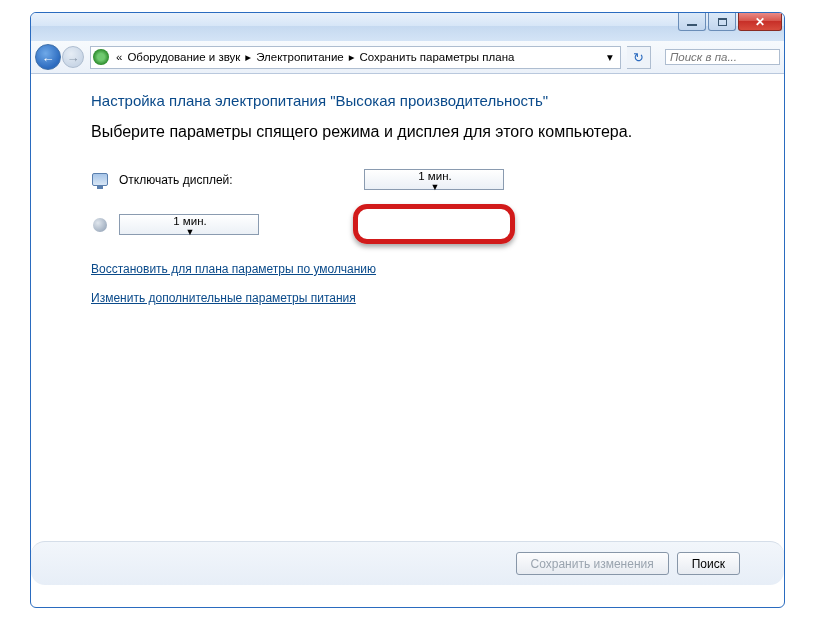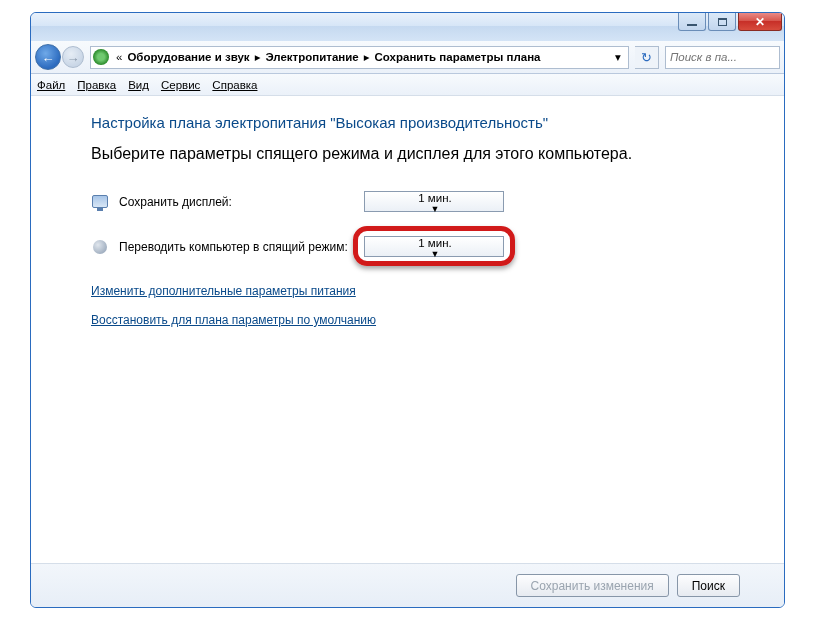--- a/index.html
+++ b/index.html
@@ -57,31 +57,31 @@
   flex: 1; height: 23px; margin: 0 4px;
   border: 1px solid #aebdd0; background: #fff;
   display: flex; align-items: center; padding: 0 2px; font-size: 11.5px; color: #000;
 }
 .addr .crumb-icon {
   width: 16px; height: 16px; margin-right: 2px;
   background: radial-gradient(circle, #6fc96f 30%, #2a8a2a 70%);
   border-radius: 50%; position: relative;
 }
 .addr .dbl { color: #000; margin: 0 5px; }
-.addr .crumb { cursor: default; font-weight: bold; }
+.addr .crumb { cursor: default; }
 .addr .sep { margin: 0 5px; color: #000; }
 .addr .dd { margin-left: auto; width: 16px; text-align: center; color: #000; }
 .refresh-btn {
   width: 24px; height: 23px; border: 1px solid #aebdd0; border-left: none;
   background: #eef3f9; display: flex; align-items: center; justify-content: center;
   color: #2c6bbf; font-size: 13px;
 }
 .search {
-  width: 115px; height: 23px; border: 1px solid #aebdd0; background: #fff;
-  display: flex; align-items: center; padding: 0 4px; margin-left: 4px;
+  width: 115px; height: 16px; border: 1px solid #aebdd0; background: #fff;
+  display: flex; align-items: center; padding: 0 4px; margin-left: 12px;
 }
 .search input {
   flex: 1; border: none; outline: none; font-size: 11.5px; font-style: italic; color: #888;
   background: transparent;
 }
 
 .menubar {
   height: 22px; background: linear-gradient(to bottom, #f7fafd, #ebf1f9);
   border-bottom: 1px solid #d5dee9; display: flex; align-items: center;
   padding: 0 6px; font-size: 11.5px;
@@ -122,21 +122,21 @@
   pointer-events: none;
 }
 
 .links { margin-top: 20px; }
 .link { font-size: 12px; color: #0a4a8a; text-decoration: underline; margin-bottom: 12px; cursor: pointer; display: inline-block; }
 
 .footer {
   height: 44px; border-top: 1px solid #d5dee9;
   background: linear-gradient(to bottom, #f2f6fb, #e7eef7);
   display: flex; align-items: center; justify-content: flex-end;
-  padding-right: 44px; gap: 8px;
+  padding-right: 44px; gap: 8px; border-radius: 14px;
 }
 .btn {
   height: 23px; padding: 0 14px; font-size: 12px;
   border: 1px solid #8796a8; border-radius: 3px;
   background: linear-gradient(to bottom, #fdfdfe, #e7ebf1);
   cursor: pointer;
 }
 .btn:disabled { color: #9aa4af; cursor: default; }
 </style>
 </head>
@@ -171,58 +171,50 @@
       <span class="crumb">Сохранить параметры плана</span>
       <span class="dd">▾</span>
     </div>
     <div class="refresh-btn">↻</div>
     <div class="search">
       <input placeholder="Поиск в па..." style="">
 
     </div>
   </div>
 
-  <div class="menubar">
-    <span><u>Файл</u></span>
-    <span><u>Правка</u></span>
-    <span><u>Вид</u></span>
-    <span><u>Сервис</u></span>
-    <span><u>Справка</u></span>
-  </div>
 
   <div class="content">
     <div class="heading">Настройка плана электропитания "Высокая производительность"</div>
     <div class="subtext">Выберите параметры спящего режима и дисплея для этого компьютера.</div>
 
     <div class="setting-row">
       <div class="setting-icon">
           <div class="icon-monitor"></div>
         </div>
-      <div class="setting-label">Сохранить дисплей:</div>
+      <div class="setting-label">Отключать дисплей:</div>
       <div class="dropdown">
         <span class="dval">1 мин.</span>
         <span class="darrow">▼</span>
       </div>
     </div>
 
     <div class="setting-row" style="position:relative;">
       <div class="setting-icon">
           <div class="icon-moon"></div>
         </div>
-      <div class="setting-label">Переводить компьютер в спящий режим:</div>
       <div class="dropdown">
         <span class="dval">1 мин.</span>
         <span class="darrow">▼</span>
       </div>
       <div class="highlight-ring" style="left:262px; top:-10px; width:162px; height:40px;"></div>
     </div>
 
     <div class="links">
+      <div><a class="link">Восстановить для плана параметры по умолчанию</a></div>
       <div><a class="link">Изменить дополнительные параметры питания</a></div>
-      <div><a class="link">Восстановить для плана параметры по умолчанию</a></div>
     </div>
   </div>
 
   <div class="footer">
     <button class="btn" disabled="">Сохранить изменения</button>
     <button class="btn">Поиск</button>
   </div>
 
 </div>
 

